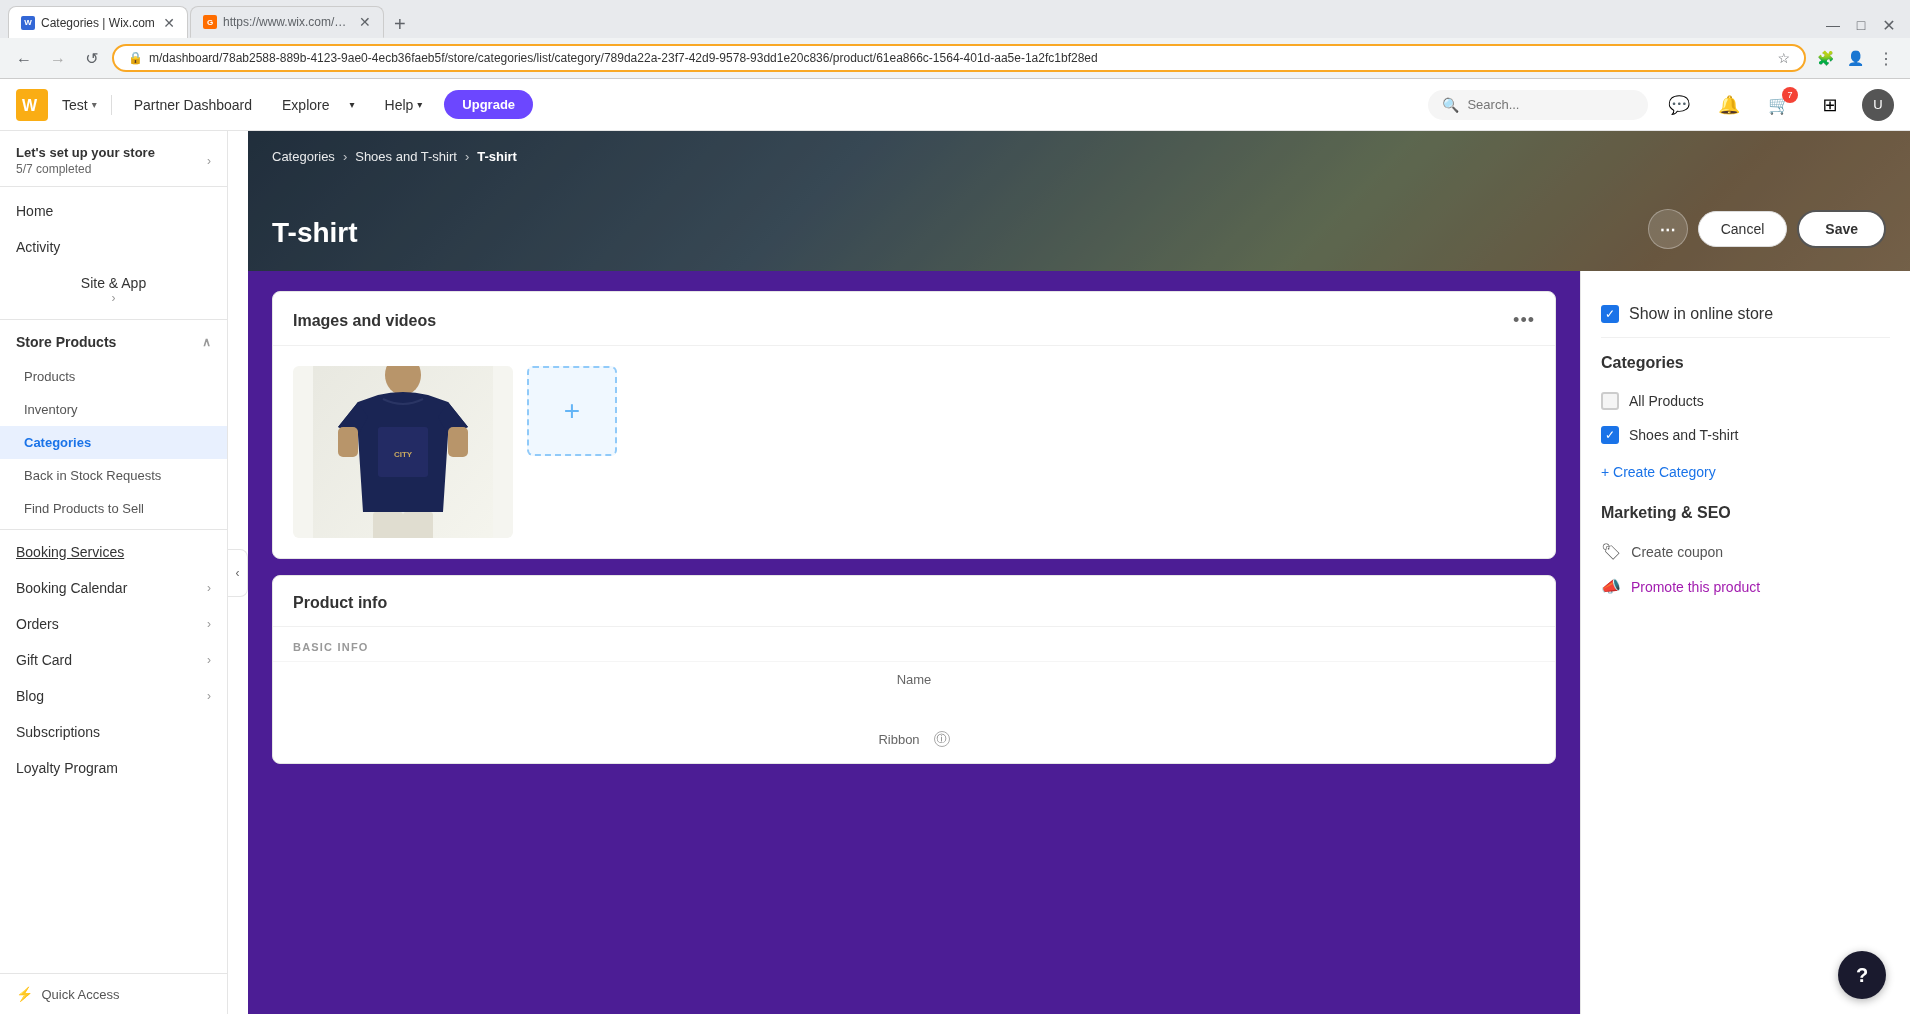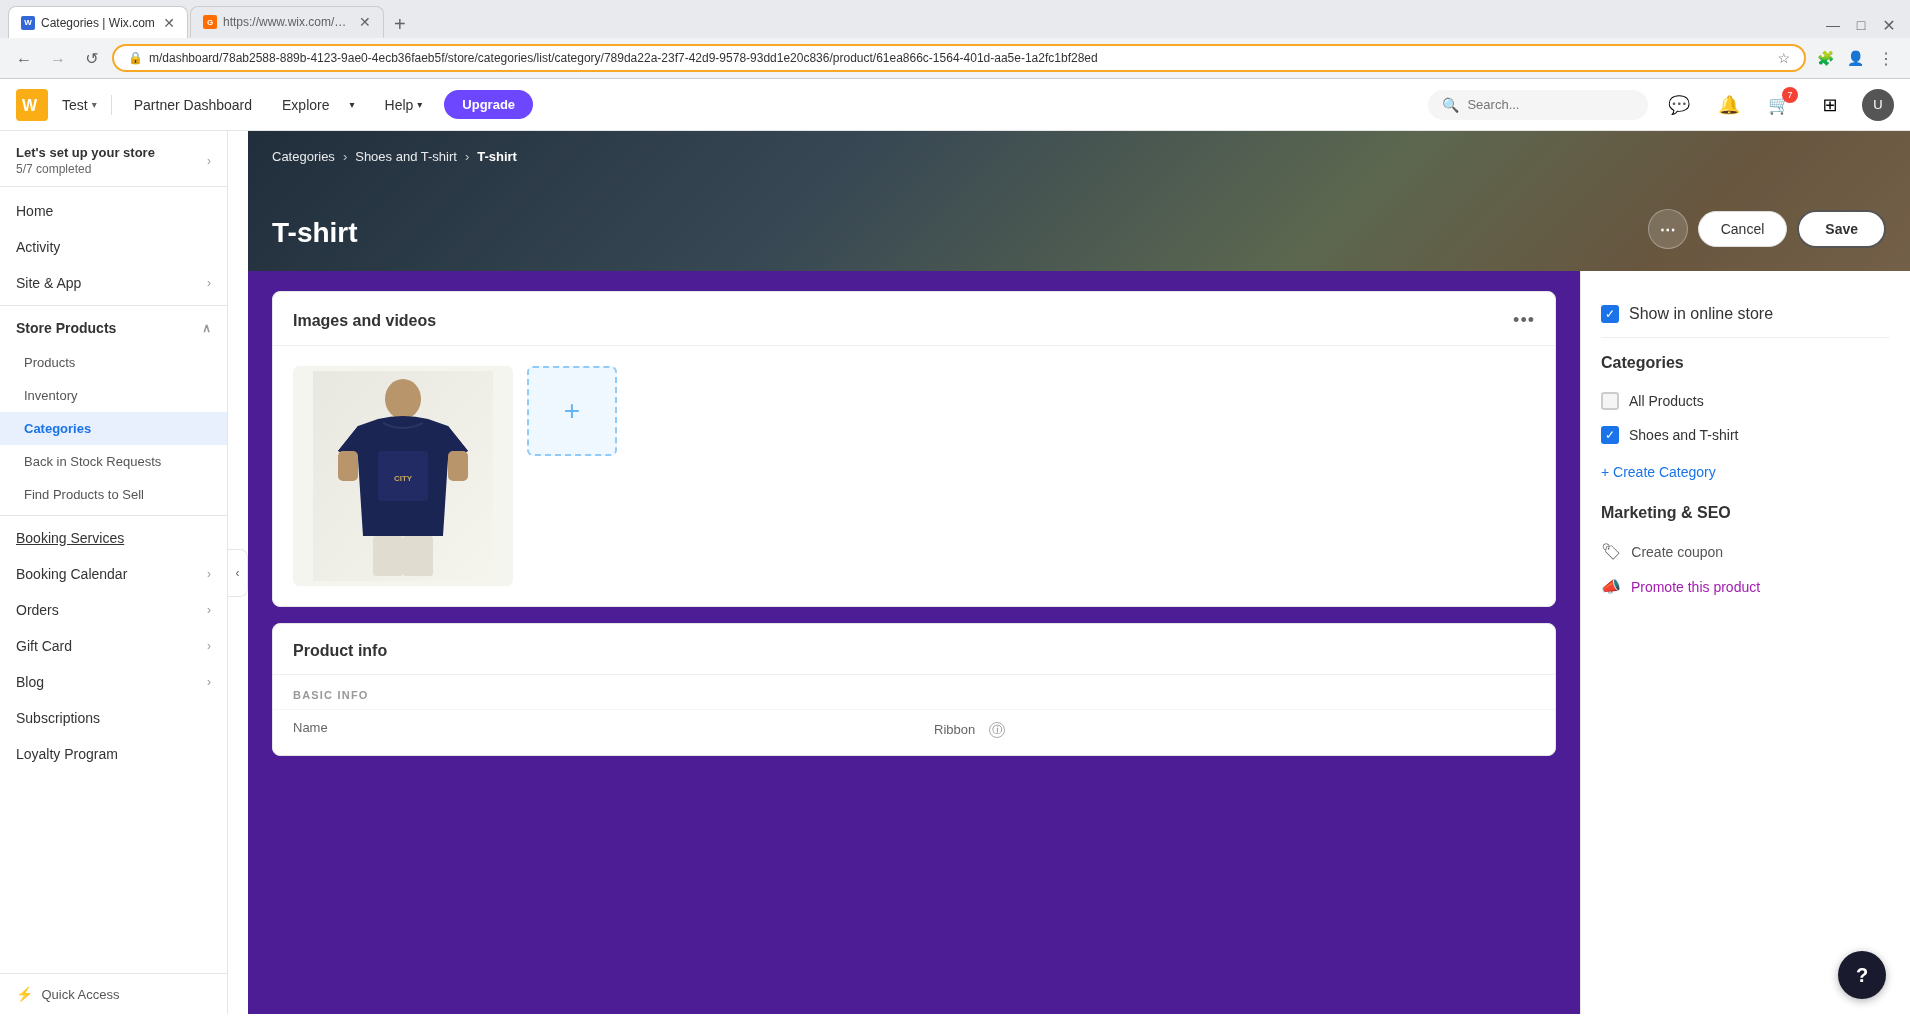--- a/index.html
+++ b/index.html
@@ -114,21 +114,21 @@
       <div style="flex:1;padding:6px 0;">
 
         <div style="display:flex;align-items:center;padding:10px 16px;cursor:pointer;color:#333;font-size:14px;">
           <span>Home</span>
         </div>
 
         <div style="display:flex;align-items:center;padding:10px 16px;cursor:pointer;color:#333;font-size:14px;">
           <span>Activity</span>
         </div>
 
-        <div style="display:flex;align-items:center;padding:10px 16px;cursor:pointer;color:#333;font-size:14px;justify-content:space-between;">
+        <div style="display:flex;align-items:center;padding:10px 16px;cursor:pointer;color:#333;font-size:14px;justify-content:space-between;flex-direction:column;">
           <span>Site &amp; App</span>
           <span style="color:#999;font-size:12px;">›</span>
         </div>
 
         <div style="height:1px;background:#e5e5e5;margin:4px 0;"></div>
 
         <div style="display:flex;align-items:center;padding:10px 16px;cursor:pointer;color:#333;font-size:14px;font-weight:600;justify-content:space-between;">
           <span>Store Products</span>
           <span style="color:#999;font-size:12px;">∧</span>
         </div>
@@ -226,21 +226,21 @@
 
         <div style="flex:1;padding:20px 24px;overflow-y:auto;background:#4c1d95;">
 
           <div style="background:#fff;border:1px solid #e5e5e5;border-radius:8px;margin-bottom:16px;">
             <div style="display:flex;align-items:center;justify-content:space-between;padding:18px 20px 14px;border-bottom:1px solid #f0f0f0;">
               <span style="font-size:16px;font-weight:600;color:#333;">Images and videos</span>
               <button style="color:#666;cursor:pointer;font-size:18px;background:none;border:none;letter-spacing:1px;">•••</button>
             </div>
             <div style="padding:20px;display:flex;gap:14px;align-items:flex-start;">
 
-              <div style="width:220px;height:220px;border-radius:6px;overflow:hidden;background:#f5f5f0;cursor:pointer;display:flex;align-items:center;justify-content:center;position:relative;">
+              <div style="width:220px;height:172px;border-radius:6px;overflow:hidden;background:#f5f5f0;cursor:pointer;display:flex;align-items:center;justify-content:center;position:relative;">
 
                 <svg width="180" height="210" viewBox="0 0 180 210">
 
                   <defs>
                     <linearGradient id="bgGrad" x1="0%" y1="0%" x2="100%" y2="100%">
                       <stop offset="0%" style="stop-color:#e8e8e0;stop-opacity:1"></stop>
                       <stop offset="100%" style="stop-color:#f5f5ee;stop-opacity:1"></stop>
                     </linearGradient>
                   </defs>
                   <rect width="180" height="210" fill="url(#bgGrad)"></rect>
@@ -273,21 +273,21 @@
                 <span style="font-size:28px;color:#64b5f6;font-weight:300;">+</span>
               </div>
             </div>
           </div>
 
           <div style="background:#fff;border:1px solid #e5e5e5;border-radius:8px;margin-bottom:16px;">
             <div style="display:flex;align-items:center;justify-content:space-between;padding:18px 20px 14px;border-bottom:1px solid #f0f0f0;">
               <span style="font-size:16px;font-weight:600;color:#333;">Product info</span>
             </div>
             <div style="font-size:11px;font-weight:700;color:#999;letter-spacing:1.2px;padding:14px 20px 8px;">BASIC INFO</div>
-            <div style="display:flex;align-items:center;padding:10px 20px 16px;gap:40px;border-top:1px solid #f5f5f5;">
+            <div style="display:flex;align-items:center;padding:10px 20px 16px;gap:40px;border-top:1px solid #f5f5f5;flex-direction:column;">
               <div style="flex:1;">
                 <div style="font-size:13px;color:#666;margin-bottom:4px;">Name</div>
               </div>
               <div style="flex:1;">
                 <div style="display:flex;align-items:center;gap:14px;font-size:13px;color:#666;">
                   <span>Ribbon</span>
                   <span style="width:16px;height:16px;border-radius:50%;border:1px solid #aaa;display:inline-flex;align-items:center;justify-content:center;font-size:10px;color:#666;cursor:pointer;">ⓘ</span>
                 </div>
               </div>
             </div>

